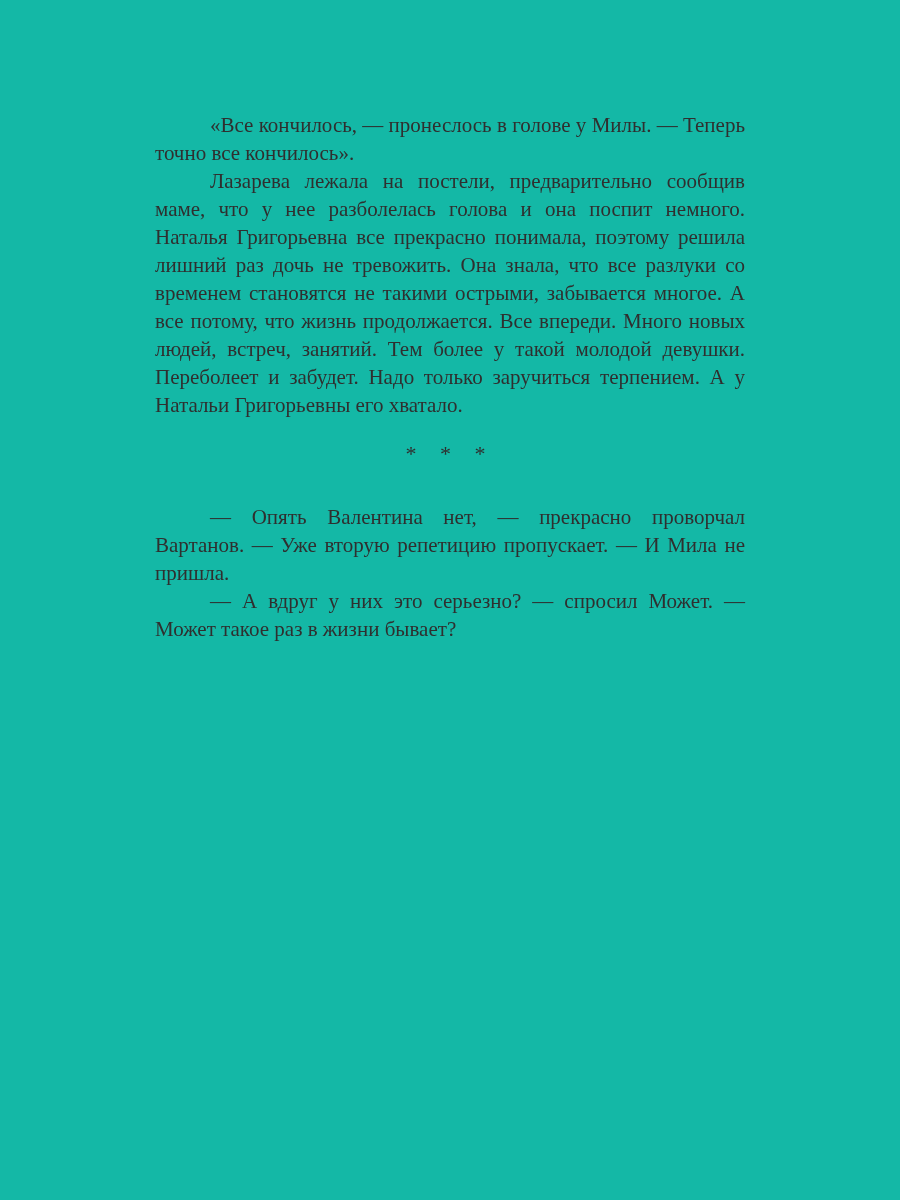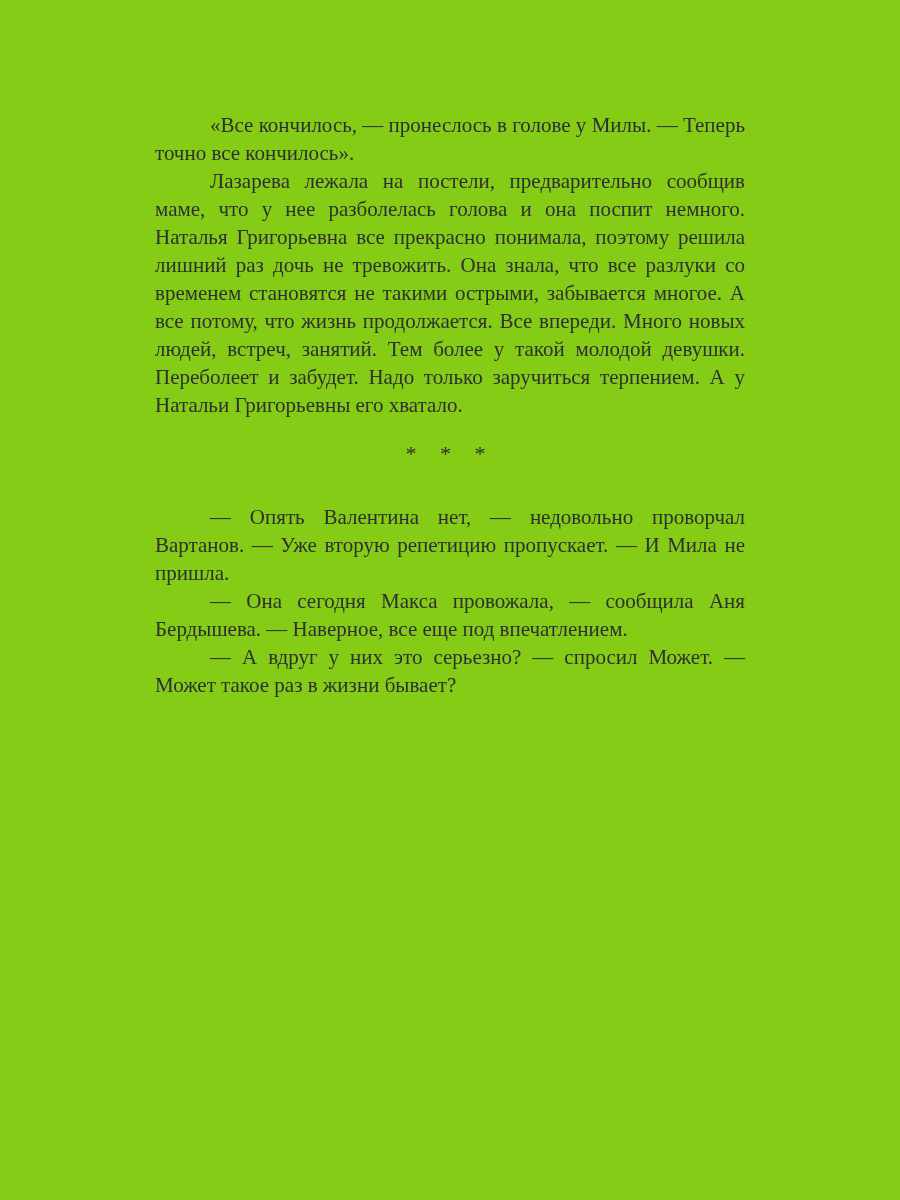--- a/index.html
+++ b/index.html
@@ -12,21 +12,21 @@
     background: #ffffff;
     position: relative;
     overflow: hidden;
   }
   .book-page {
     position: absolute;
     left: 0;
     top: 0;
     width: 900px;
     height: 1200px;
-    background: #84cc16;
+    background: #14b8a6;
   }
   .text-block {
     position: absolute;
     left: 155px;
     top: 111px;
     width: 590px;
     font-family: "Liberation Serif", "DejaVu Serif", serif;
     font-size: 21px;
     line-height: 28px;
     color: #2f2f2f;
@@ -48,17 +48,16 @@
   }
 </style>
 </head>
 <body>
 
 <div class="book-page">
   <div class="text-block">
     <p>«Все кончилось, — пронеслось в голове у Милы. — Теперь точно все кончилось».</p>
     <p>Лазарева лежала на постели, предварительно сообщив маме, что у нее разболелась голова и она поспит немного. Наталья Григорьевна все прекрасно понимала, поэтому решила лишний раз дочь не тревожить. Она знала, что все разлуки со временем становятся не такими острыми, забывается многое. А все потому, что жизнь продолжается. Все впереди. Много новых людей, встреч, занятий. Тем более у такой молодой девушки. Переболеет и забудет. Надо только заручиться терпением. А у Натальи Григорьевны его хватало.</p>
     <div class="section-divider">* * *</div>
-    <p>— Опять Валентина нет, — недовольно проворчал Вартанов. — Уже вторую репетицию пропускает. — И Мила не пришла.</p>
-    <p>— Она сегодня Макса провожала, — сообщила Аня Бердышева. — Наверное, все еще под впечатлением.</p>
+    <p>— Опять Валентина нет, — прекрасно проворчал Вартанов. — Уже вторую репетицию пропускает. — И Мила не пришла.</p>
     <p>— А вдруг у них это серьезно? — спросил Может. — Может такое раз в жизни бывает?</p>
   </div>
 </div>
 
 </body></html>

